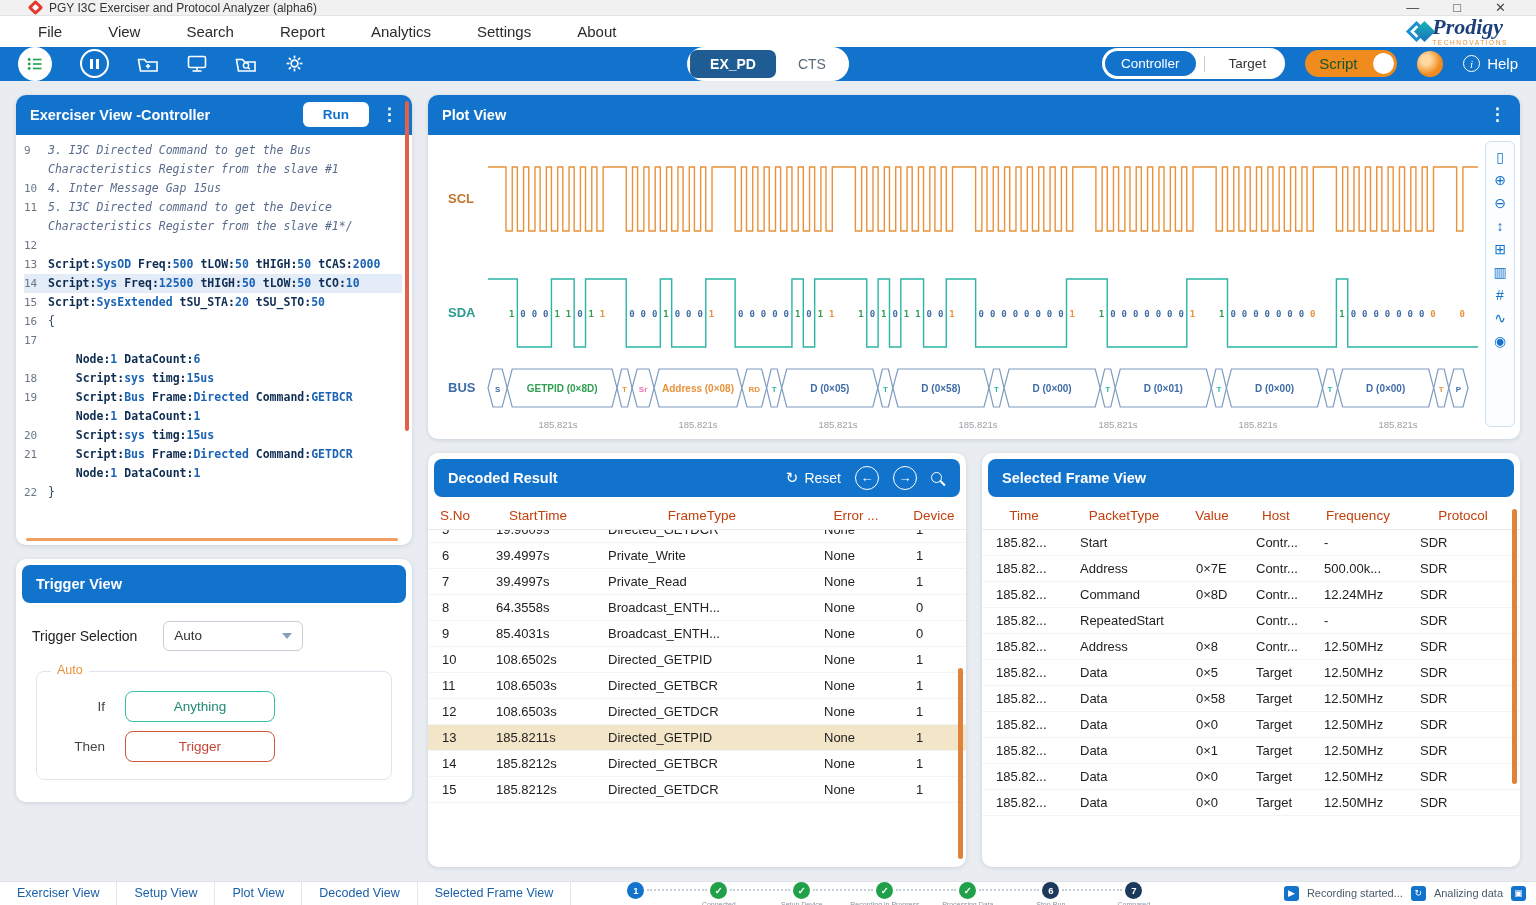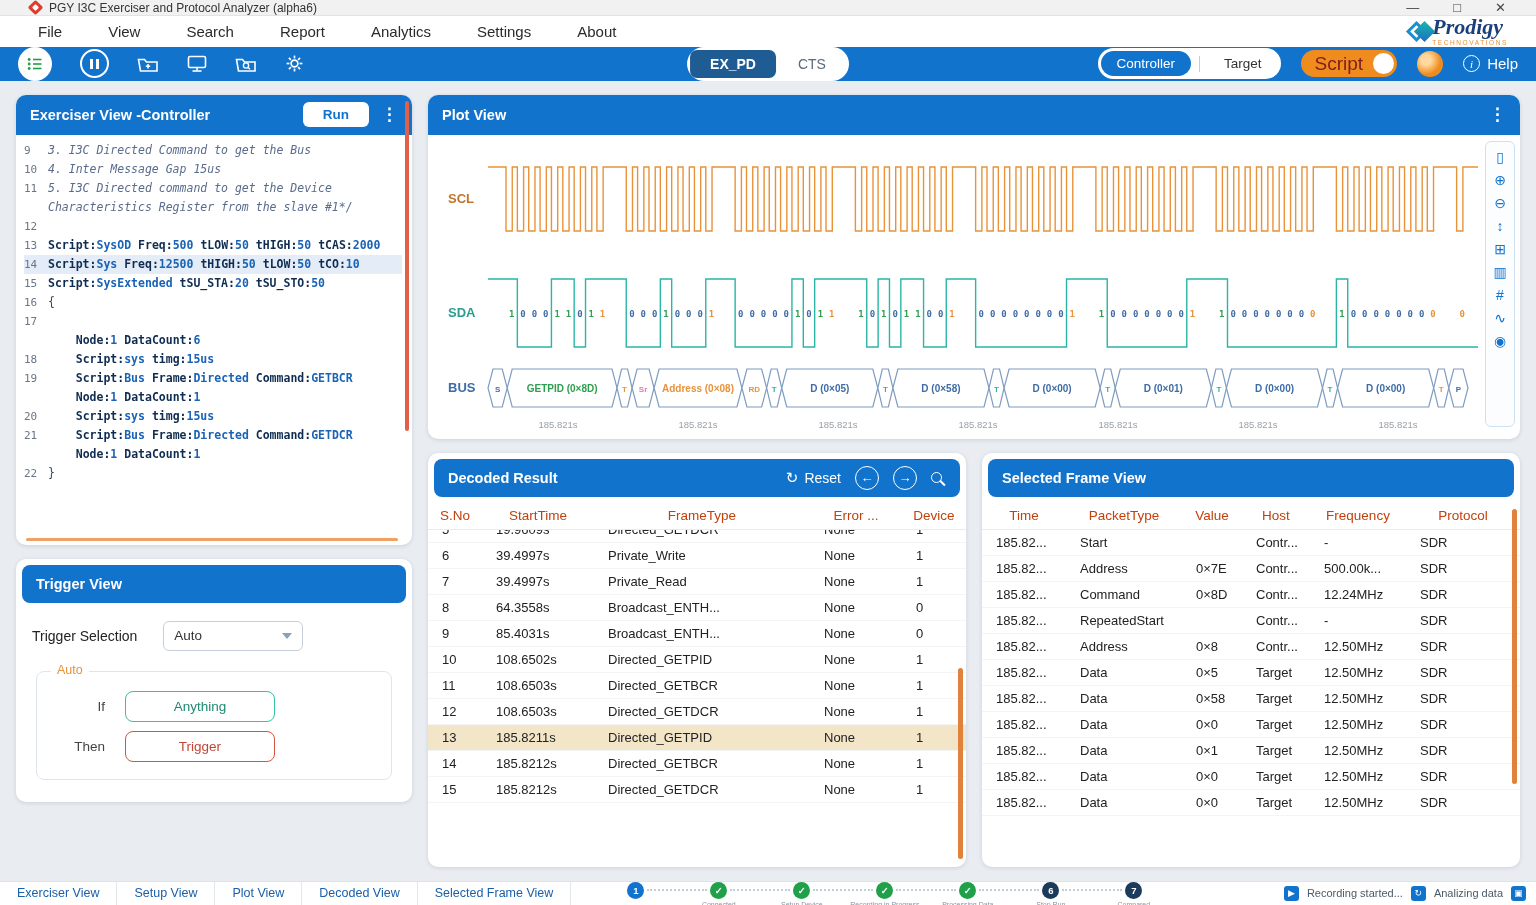--- a/index.html
+++ b/index.html
@@ -38,21 +38,21 @@
 .tb-center{position:absolute;left:50%;transform:translateX(-50%);display:flex}
 .mode-pill{background:#fff;border-radius:17px;padding:3px;display:flex;align-items:center;gap:2px}
 .mode-tab{padding:6px 20px;font-size:14px;border-radius:7px;color:#5a6a7a}
 .mode-tab.active{background:#1f5c94;color:#fff;font-weight:bold}
 .tb-right{margin-left:auto;display:flex;align-items:center;gap:20px}
 .role-pill{background:#fff;border-radius:18px;padding:3px;display:flex;align-items:center}
 .role-tab{padding:5px 16px;border-radius:15px;font-size:13.5px;color:#333}
 .role-tab.active{background:#1273cc;color:#fff}
 .role-sep{width:1px;height:16px;background:#ccc;margin:0 8px}
 .script-toggle{background:#f08c1e;border-radius:14px;height:27px;min-width:92px;display:flex;align-items:center;padding:0 3px 0 14px;gap:10px}
-.script-label{color:#7f1d1d;font-size:19px}
+.script-label{color:#14532d;font-size:15px}
 .knob{width:21px;height:21px;border-radius:50%;background:#fff;margin-left:auto}
 .palette{width:26px;height:26px;border-radius:50%;background:radial-gradient(circle at 35% 35%,#ffd9a0 20%,#f08c1e 60%)}
 .help{display:flex;align-items:center;gap:7px;color:#fff;font-size:15px}
 .info-i{width:17px;height:17px;border:1.6px solid #fff;border-radius:50%;display:flex;align-items:center;justify-content:center;font-size:11px;font-style:italic;font-family:"Liberation Serif",serif}
 
 
 .content{flex:1;display:flex;gap:16px;padding:14px 16px}
 .card{background:#fff;border-radius:10px;box-shadow:0 1px 4px rgba(20,40,70,.14);position:relative;overflow:hidden}
 .panel-header{background:#1273cc;height:40px;display:flex;align-items:center;padding:0 14px;color:#fff}
 .panel-header.inset{margin:6px;height:38px;border-radius:8px}
@@ -265,20 +265,24 @@
       <div class="card exerciser-card">
         <div class="panel-header">
           <span class="panel-title">Exerciser View -Controller</span>
           <button class="run-btn">Run</button>
           <span class="kebab">⋮</span>
         </div>
         <div class="code-area" id="code-rows">
             <div class="code-row comment">
               <span class="ln">9</span>
               <span class="ct">3. I3C Directed Command to get the Bus</span>
+            </div>
+            <div class="code-row comment">
+              <span class="ln"></span>
+              <span class="ct">Characteristics Register from the slave #1</span>
             </div>
             <div class="code-row comment">
               <span class="ln">10</span>
               <span class="ct">4. Inter Message Gap 15us</span>
             </div>
             <div class="code-row comment">
               <span class="ln">11</span>
               <span class="ct">5. I3C Directed command to get the Device</span>
             </div>
             <div class="code-row comment">

